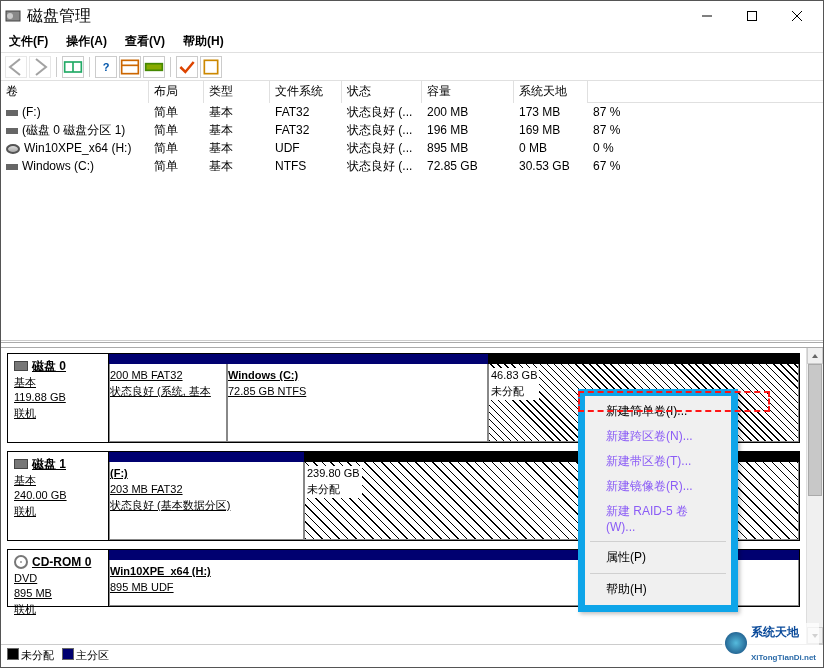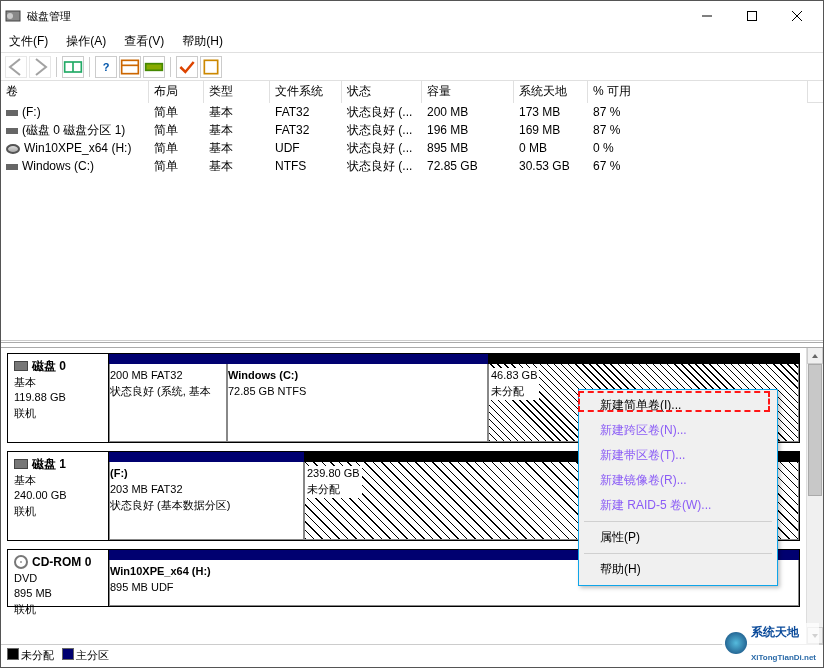--- a/index.html
+++ b/index.html
@@ -15,26 +15,26 @@
       position: relative;
     }
     .titlebar {
       height: 30px;
       background: #fff;
       display: flex;
       align-items: center;
       padding: 0 4px;
     }
     .titlebar .icon { width:16px; height:16px; margin-right:6px; }
-    .titlebar .title { flex:1; font-size:11px; }
+    .titlebar .title { flex:1; font-size:16px; }
     .win-controls { display:flex; }
     .win-btn { width:45px; height:30px; display:flex; align-items:center; justify-content:center; }
     .win-btn svg { width:10px; height:10px; }
     .menubar { height:22px; display:flex; align-items:center; padding:0 8px; border-bottom:1px solid #e0e0e0; }
-    .menubar span { margin-right:18px; font-size:12px; }
+    .menubar span { margin-right:18px; font-size:12px;font-weight:bold; }
     .toolbar { height:28px; display:flex; align-items:center; padding:2px 4px; border-bottom:1px solid #e0e0e0; gap:2px; }
     .tbtn { width:22px; height:22px; border:1px solid #ccc; background:#fff; display:flex; align-items:center; justify-content:center; font-size:11px; }
     .tbtn.disabled { opacity:.45; }
     .tsep { width:1px; height:20px; background:#ccc; margin:0 3px; }
     .content { display:flex; flex-direction:column; height:calc(100% - 81px); }
 
     
     .volume-panel { height:260px; display:flex; border-bottom:1px solid #ccc; }
     .volume-table { flex:1; overflow:hidden; }
     .vt-head { display:flex; background:#fff; border-bottom:1px solid #e0e0e0; height:22px; align-items:center; position:relative;}
@@ -45,21 +45,21 @@
     .vol-icon-disk { width:10px; height:10px; border:2px solid #555; border-radius:50%; display:inline-block; margin-right:4px; vertical-align:-2px; background:linear-gradient(#ddd,#aaa);}
     .vol-icon-gray { width:12px; height:6px; background:#666; display:inline-block; margin-right:4px; }
 
     
     .splitter { height:6px; background:#fff; border-top:1px solid #fff; border-bottom:1px solid #fff; position:relative;}
     .splitter::before{content:"";display:block;height:4px;background:#fff;border-top:1px solid #aaa;border-bottom:1px solid #aaa;}
 
     
     .graph-panel { flex:1; overflow:hidden; display:flex; }
     .graph-inner { flex:1; overflow:hidden; padding:6px; display:flex; flex-direction:column; gap:8px; }
-    .disk-row { display:flex; height:90px; border:1px solid #000; background:#fff; }
+    .disk-row { display:flex; height:90px; border:1px solid #000; background:#fff;text-decoration:underline; }
     .disk-row.low { height:58px; }
     .disk-label { width:105px; background:#fff; border-right:1px solid #000; padding:4px 6px; font-size:11px; line-height:1.4; }
     .disk-label b { font-size:12px; display:flex; align-items:center; gap:4px;}
     .disk-icon{ width:14px;height:10px;background:#777;border:1px solid #444;display:inline-block; }
     .cd-icon{ width:14px;height:14px;border:2px solid #777;border-radius:50%;display:inline-block; position:relative;}
     .cd-icon::after{content:"";position:absolute;inset:4px;border:1px solid #777;border-radius:50%;}
     .disk-bars { flex:1; display:flex; flex-direction:column; }
     .bar-top { height:10px; display:flex;}
     .bar-top div{ background:#000033; }
     .bars { flex:1; display:flex; }
@@ -75,23 +75,23 @@
     
     .legend { height:22px; border-top:1px solid #ccc; display:flex; align-items:center; gap:8px; padding:0 6px; font-size:11px;}
     .legend-sw { width:12px; height:12px; display:inline-block; border:1px solid #666; margin-right:2px; vertical-align:-1px;}
     .legend-sw.black{background:#000;}
     .legend-sw.blue{background:#000070;}
 
     
     .ctx-menu {
       position:absolute;
       left:577px; top:388px;
-      width:200px;
+      width:160px;
       background:#f0f0f0;
-      border:1px solid #0ea5e9;
+      border:7px solid #0ea5e9;
       box-shadow:2px 2px 4px rgba(0,0,0,.25);
       padding:3px;
       font-size:12px;
     }
     .ctx-highlight {
       position:absolute;
       left:577px; top:390px;
       width:192px; height:21px;
       border:2px dashed #ff1515;
       pointer-events:none;
@@ -207,21 +207,20 @@
   <div class="volume-panel">
     <div class="volume-table">
       <div class="vt-head">
         <span class="c-vol">卷</span>
         <span class="c-lay">布局</span>
         <span class="c-typ">类型</span>
         <span class="c-fs">文件系统</span>
         <span class="c-st">状态</span>
         <span class="c-cap">容量</span>
         <span class="c-fr">系统天地</span>
-        <span class="c-pf">% 可用</span>
       </div>
       <div id="vol-rows">
           <div class="vt-row">
             <span class="c-vol"><span class="vol-icon-gray"></span>(F:)</span>
             <span class="c-lay">简单</span>
             <span class="c-typ">基本</span>
             <span class="c-fs">FAT32</span>
             <span class="c-st">状态良好 (...</span>
             <span class="c-cap">200 MB</span>
             <span class="c-fr">173 MB</span>

